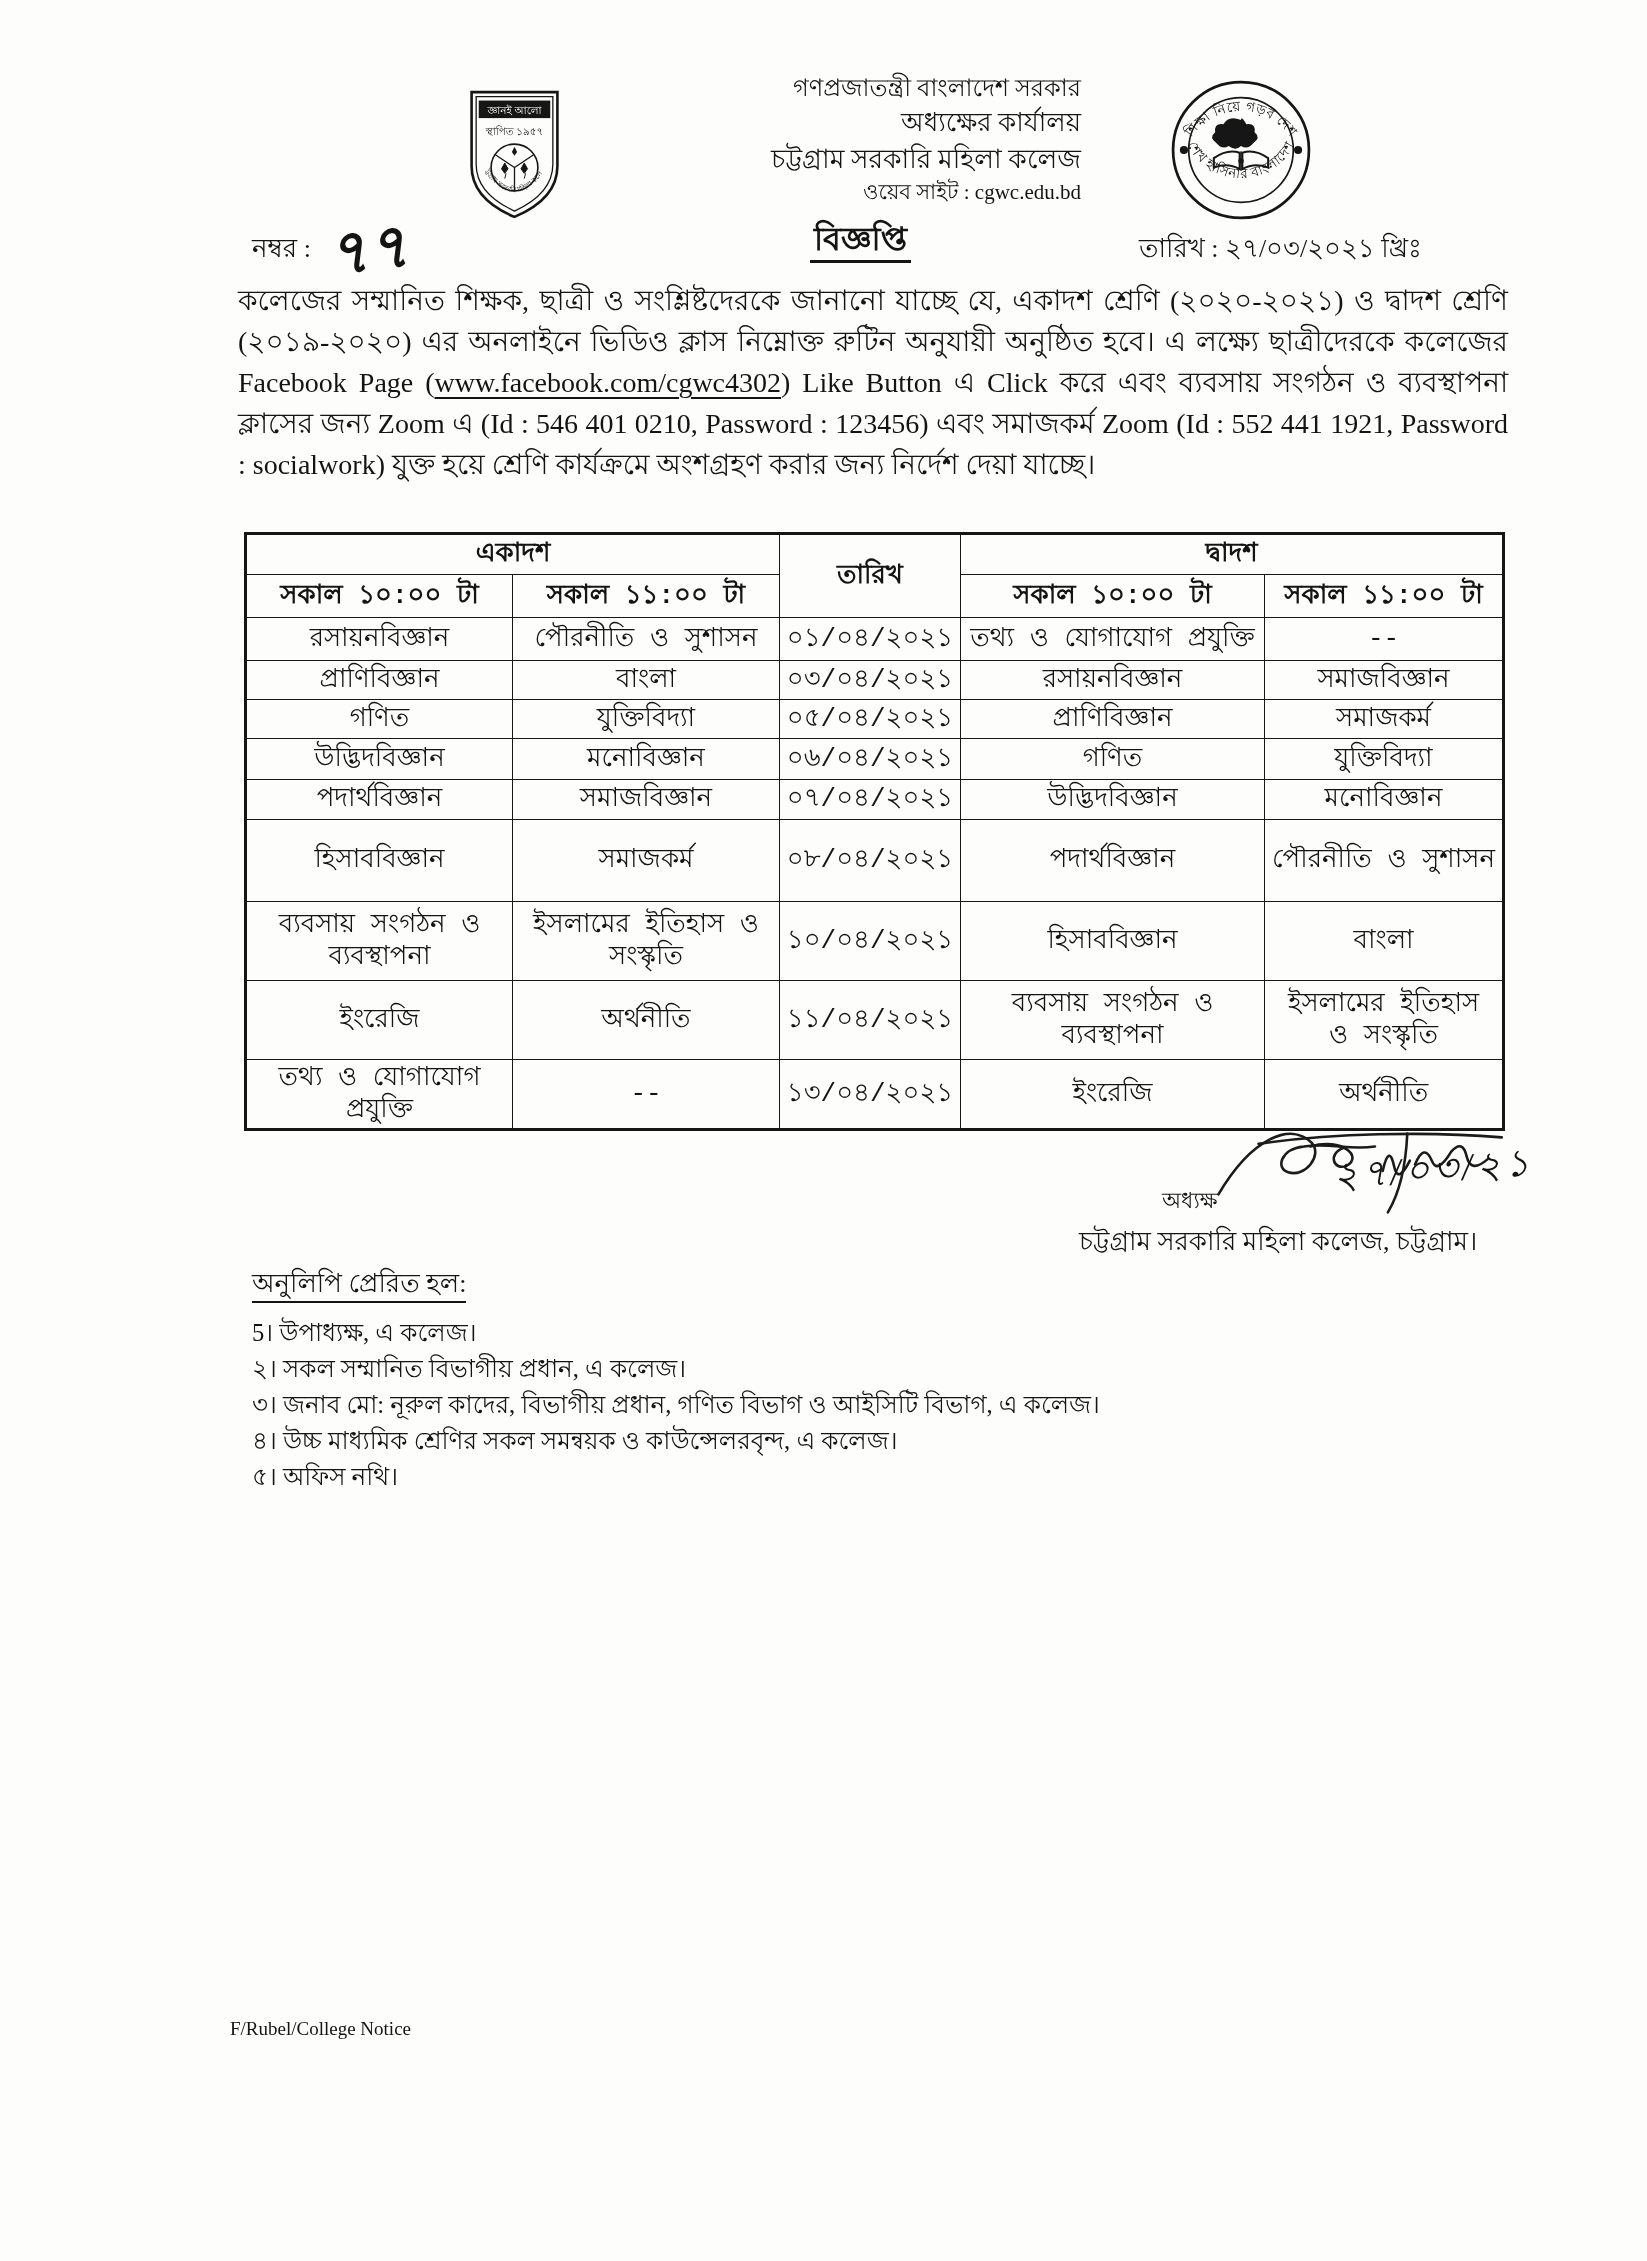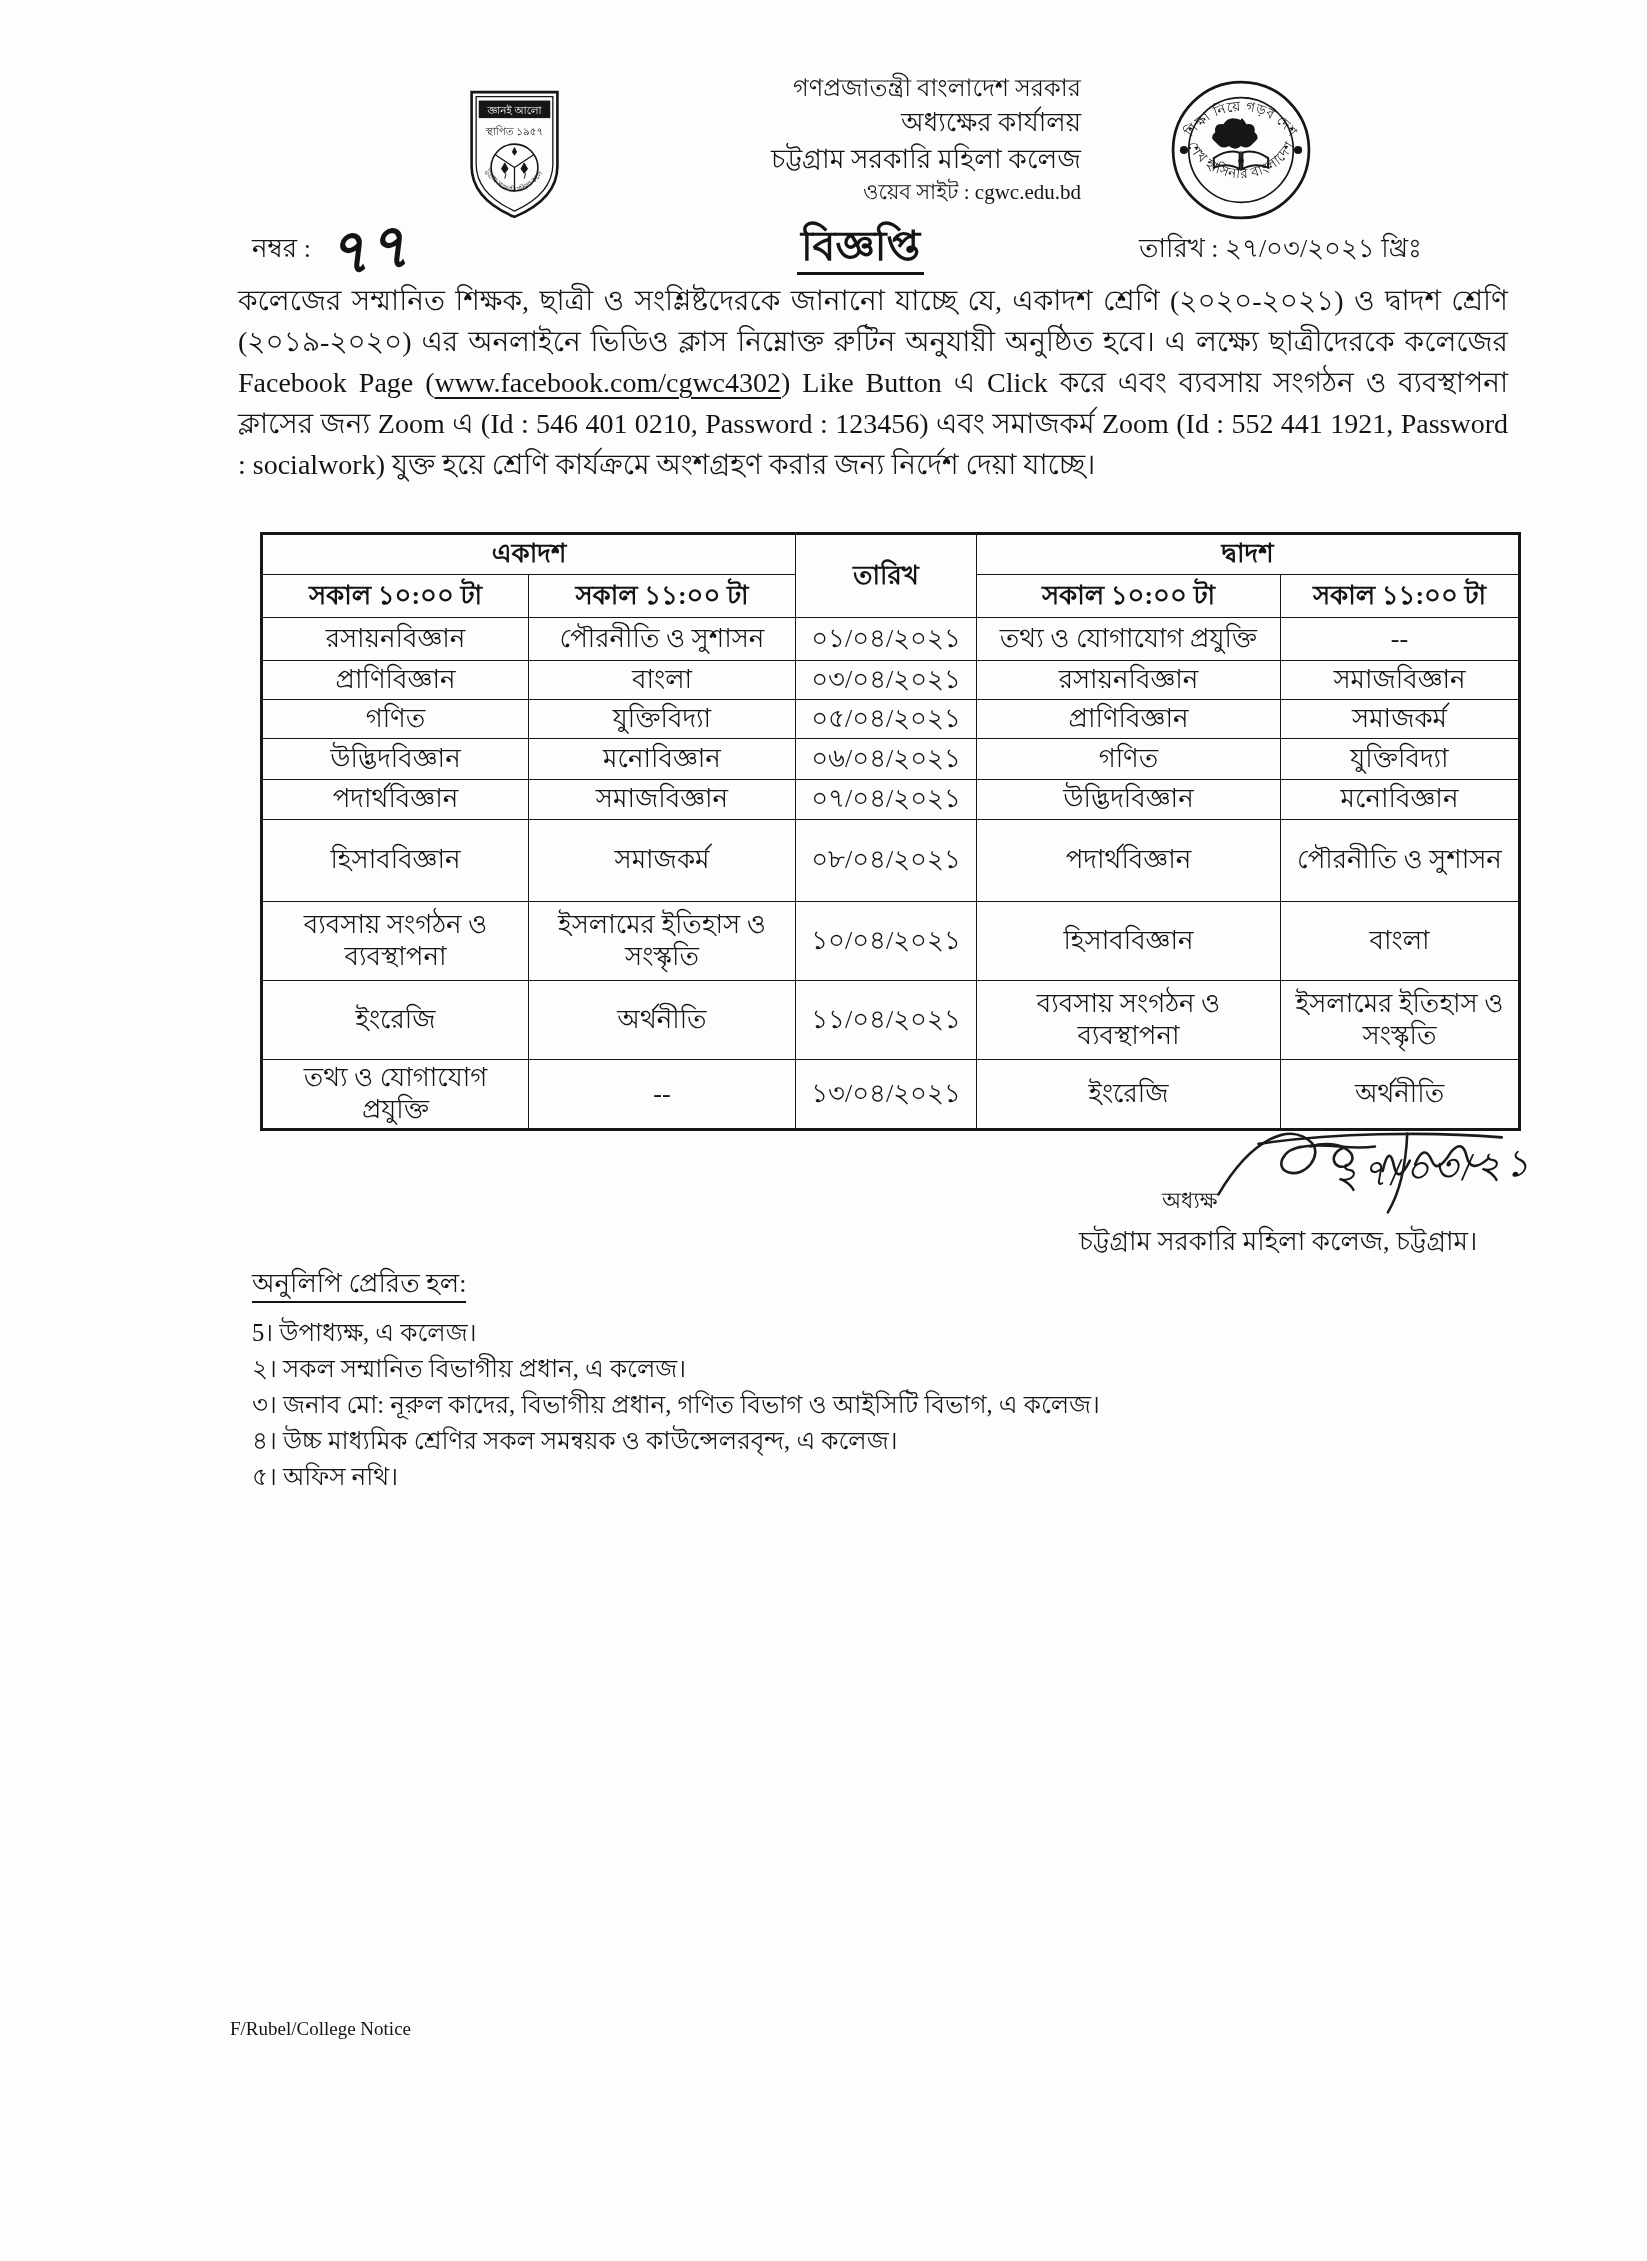--- a/index.html
+++ b/index.html
@@ -19,41 +19,42 @@
   .header-center{
     position:absolute;left:641px;top:72px;width:440px;
     text-align:right;line-height:1.38;
   }
   .header-center .l1{font-size:24px;}
   .header-center .l2{font-size:26px;}
   .header-center .l3{font-size:26.5px;}
   .header-center .l4{font-size:21px;}
   .notice-title{
     position:absolute;left:770px;top:214px;width:181px;text-align:center;
-    font-size:41px;font-weight:bold;
+    font-size:32px;font-weight:bold;
   }
   .notice-title span{border-bottom:3.2px solid #141414;padding:0 3.9px 2.6px;}
   .memo-line{position:absolute;left:252px;top:228px;font-size:26px;}
   .memo-number{
     display:inline-block;font-size:62px;font-style:italic;font-weight:bold;
     transform:rotate(-7deg) translateY(-3.9px);margin-left:17px;line-height:0;
     vertical-align:-18px;
   }
   .date-line{position:absolute;left:1139px;top:228px;font-size:26px;}
   
   .notice-body{
     position:absolute;left:238px;top:280px;width:1270px;
     font-size:28px;line-height:41px;text-align:justify;
   }
   .notice-body .fb-link{text-decoration:underline;text-underline-offset:4.5px;}
   
   table.routine{
-    position:absolute;left:260px;top:532px;width:1259px;
+    position:absolute;left:244px;top:532px;width:1259px;
     border-collapse:collapse;table-layout:fixed;
     font-size:26px;
+    font-family:Liberation Mono, monospace;
   }
   table.routine th,table.routine td{
     border:1.9px solid #161616;text-align:center;vertical-align:middle;
     padding:1.3px 6.5px;line-height:1.25;font-weight:normal;
   }
   table.routine{border:3.2px solid #161616;}
   table.routine th{font-weight:bold;}
   tr.hr1{height:41px;} tr.hr2{height:43px;}
   tr.r-a{height:43px;} tr.r-b{height:39px;} tr.r-c{height:39px;}
   tr.r-d{height:41px;} tr.r-e{height:40px;}

